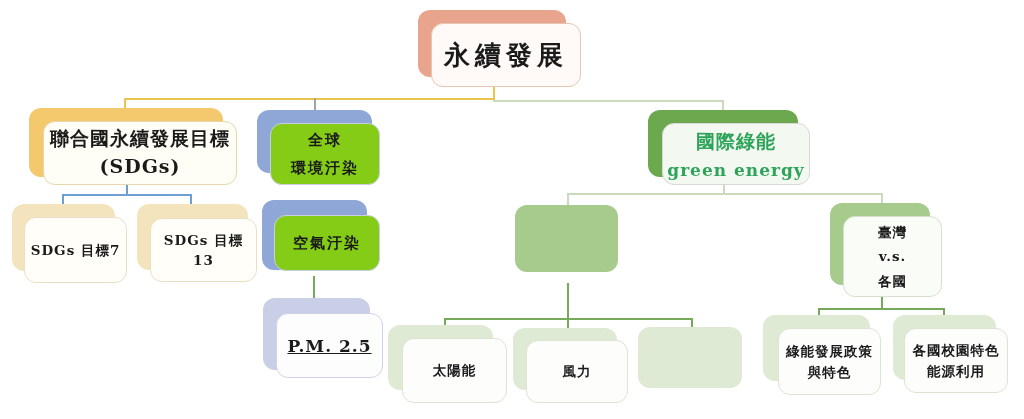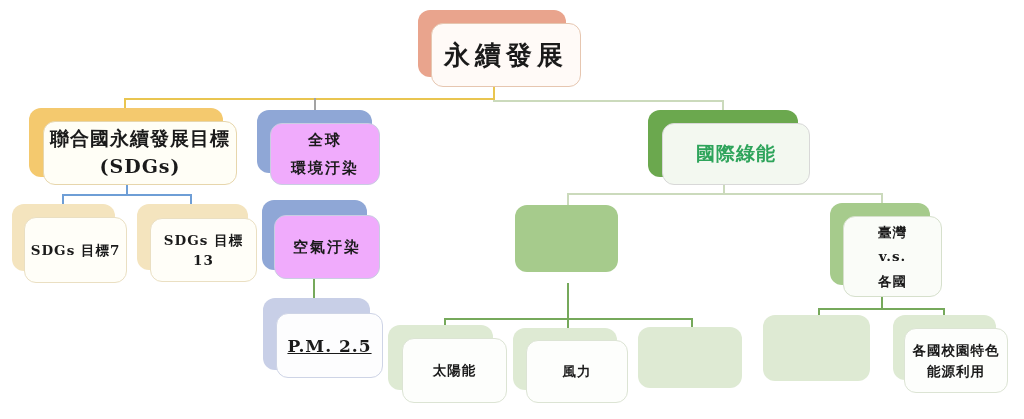--- a/index.html
+++ b/index.html
@@ -7,21 +7,21 @@
   #canvas{position:relative;width:1024px;height:419px;background:#fff;overflow:hidden;}
 
   .ln{position:absolute;z-index:1;}
   .shadow{position:absolute;z-index:2;border-radius:12px;}
   .card{position:absolute;z-index:3;border-radius:12px;background:#fffdfb;border:1.5px solid #ddd;
         display:flex;flex-direction:column;align-items:center;justify-content:center;text-align:center;box-sizing:border-box;}
 
   .c-root{border-color:#e6c6b0;background:#fffaf7;}
   .c-warm{border-color:#e7d6ac;background:#fffef6;}
   .c-cream{border-color:#eadfc2;background:#fffef8;}
-  .c-blue{border-color:#c9cde2;background:#f0abfc;}
+  .c-blue{border-color:#c9cde2;background:#84cc16;}
   .c-lav{border-color:#ced4e6;background:#fdfdfe;}
   .c-intl{border-color:#d8d8d8;background:#f3f8f0;}
   .c-green{border-color:#d6e0cc;background:#fafcf8;}
   .c-lgreen{border-color:#dce4d4;background:#fdfefc;}
 
   .t-xl{font-size:26px;font-weight:700;letter-spacing:5px;}
   .t-lg{font-size:19px;font-weight:700;letter-spacing:1px;line-height:1.45;}
   .t-md{font-size:15px;font-weight:600;letter-spacing:2px;}
   .t-sm{font-size:13.5px;font-weight:600;letter-spacing:1px;line-height:1.5;}
   .t-pm{font-size:17px;font-weight:600;letter-spacing:1px;text-decoration:underline;}
@@ -86,32 +86,33 @@
     <span class="t-sm">13</span>
   </div>
 
   <div class="shadow" style="left:257px;top:110px;width:115px;height:63px;background:var(--blue);"></div>
   <div class="card c-blue gap8" style="left:270px;top:123px;width:110px;height:62px;">
     <span class="t-md">全球</span>
     <span class="t-md">環境汙染</span>
   </div>
 
   <div class="shadow" style="left:262px;top:200px;width:105px;height:70px;background:var(--blue);"></div>
-  <div class="card c-blue" style="left:274px;top:215px;width:106px;height:64px;">
+  <div class="card c-blue" style="left:274px;top:215px;width:106px;height:56px;">
     <span class="t-md">空氣汙染</span>
   </div>
 
   <div class="shadow" style="left:263px;top:298px;width:107px;height:72px;background:var(--lavender);"></div>
   <div class="card c-lav" style="left:276px;top:313px;width:107px;height:65px;">
     <span class="t-pm">P.M. 2.5</span>
   </div>
 
   <div class="shadow" style="left:648px;top:110px;width:150px;height:67px;background:var(--green-dark);"></div>
   <div class="card c-intl gap4" style="left:662px;top:123px;width:148px;height:62px;">
     <span class="t-lg green-text">國際綠能</span>
+    <span class="t-en green-text">green energy</span>
   </div>
 
   <div class="shadow" style="left:515px;top:205px;width:103px;height:67px;background:var(--green-mid);"></div>
 
   <div class="shadow" style="left:830px;top:203px;width:100px;height:82px;background:var(--green-mid);"></div>
   <div class="card c-green gap4" style="left:843px;top:216px;width:99px;height:81px;">
     <span class="t-sm">臺灣</span>
     <span class="t-sm">v.s.</span>
     <span class="t-sm">各國</span>
   </div>
@@ -122,20 +123,24 @@
   </div>
 
   <div class="shadow" style="left:513px;top:328px;width:104px;height:62px;background:var(--green-light);"></div>
   <div class="card c-lgreen" style="left:526px;top:340px;width:102px;height:63px;">
     <span class="t-sm">風力</span>
   </div>
 
   <div class="shadow" style="left:638px;top:327px;width:104px;height:61px;background:var(--green-light);"></div>
 
   <div class="shadow" style="left:763px;top:315px;width:107px;height:66px;background:var(--green-light);"></div>
+  <div class="card c-lgreen" style="left:778px;top:328px;width:103px;height:67px;">
+    <span class="t-sm">綠能發展政策</span>
+    <span class="t-sm">與特色</span>
+  </div>
 
   <div class="shadow" style="left:893px;top:315px;width:103px;height:65px;background:var(--green-light);"></div>
   <div class="card c-lgreen" style="left:904px;top:328px;width:104px;height:65px;">
     <span class="t-sm">各國校園特色</span>
     <span class="t-sm">能源利用</span>
   </div>
 
 </div>
 
 </body></html>

